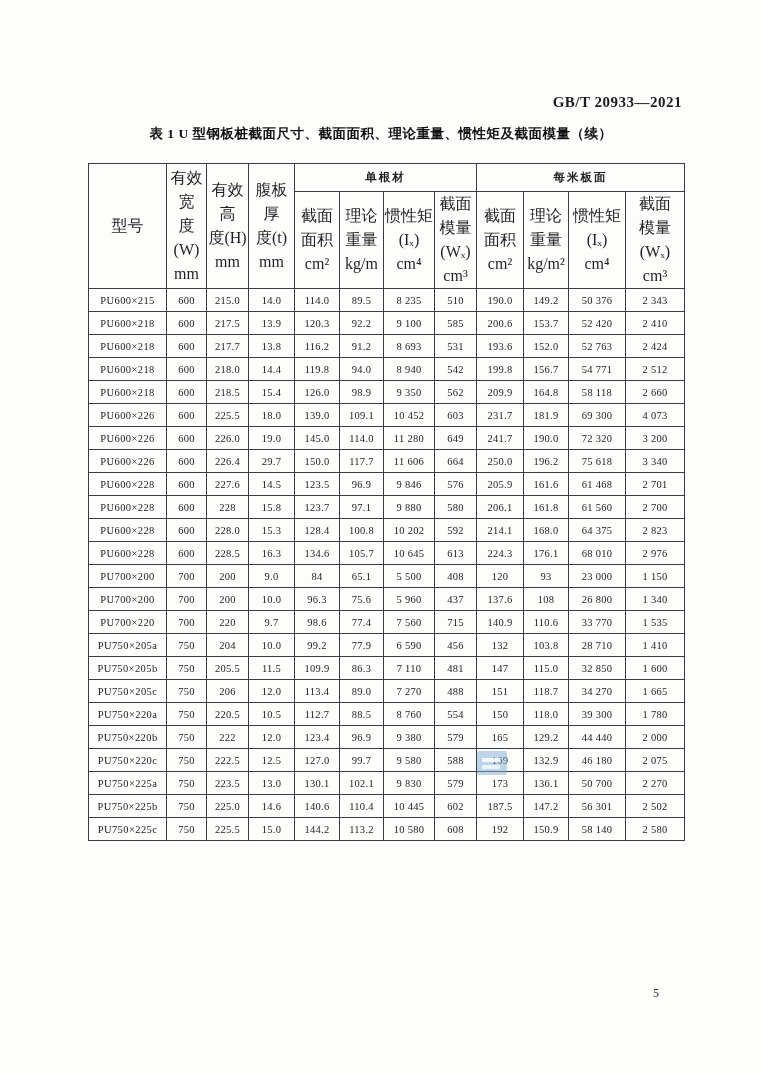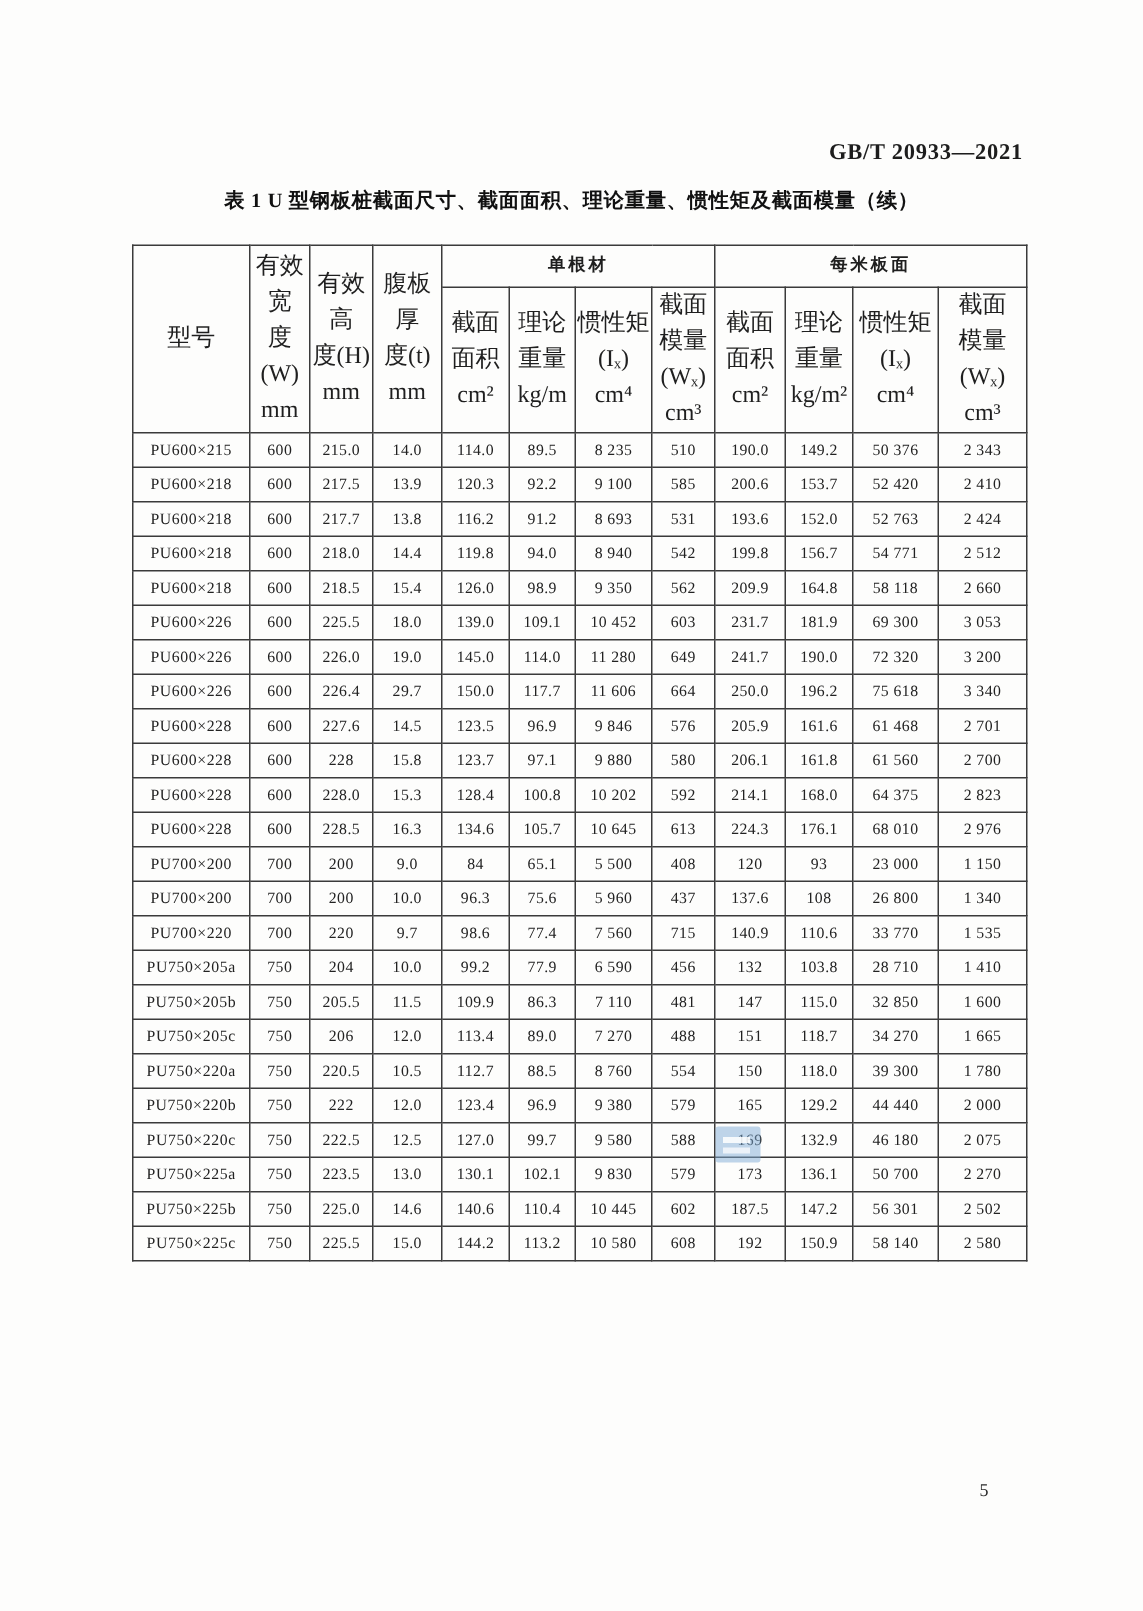--- a/index.html
+++ b/index.html
@@ -215,21 +215,21 @@
           <td>600</td>
           <td>225.5</td>
           <td>18.0</td>
           <td>139.0</td>
           <td>109.1</td>
           <td>10 452</td>
           <td>603</td>
           <td>231.7</td>
           <td>181.9</td>
           <td>69 300</td>
-          <td>3 053</td>
+          <td>4 073</td>
         </tr>
         <tr>
           <td class="model">PU600×226</td>
           <td>600</td>
           <td>226.0</td>
           <td>19.0</td>
           <td>145.0</td>
           <td>114.0</td>
           <td>11 280</td>
           <td>649</td>

